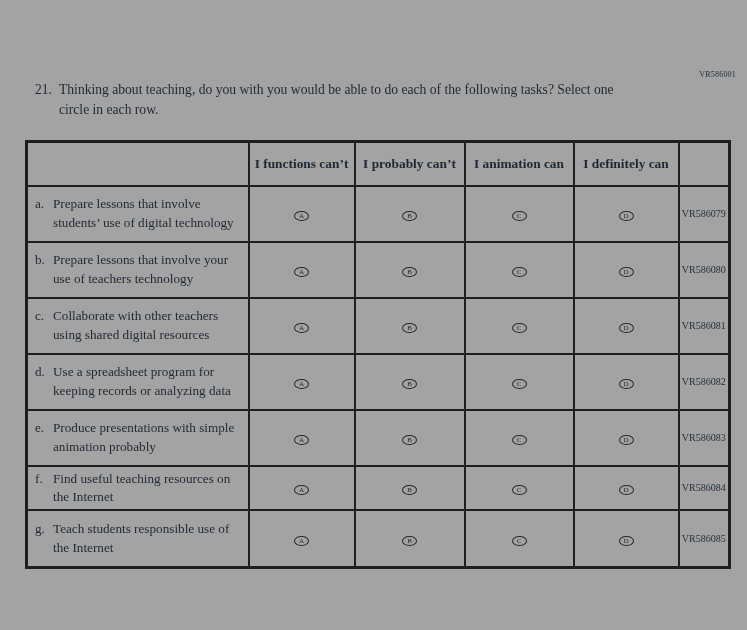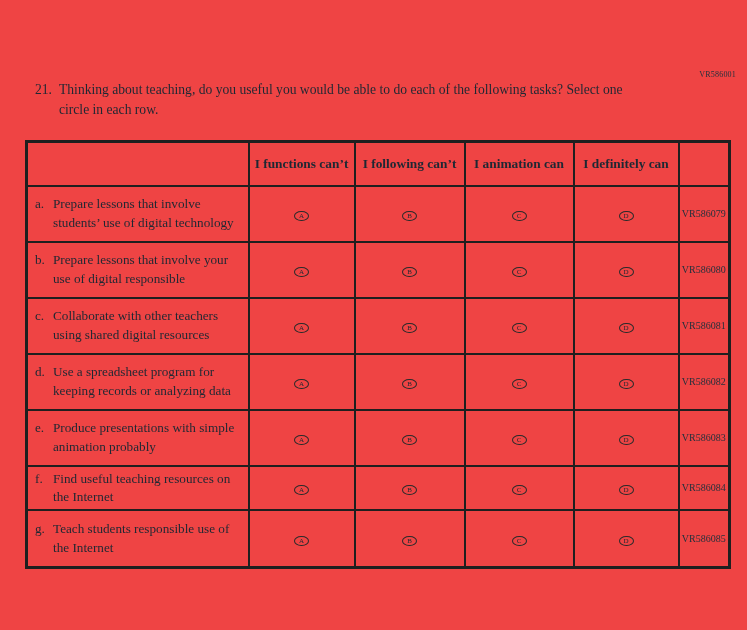--- a/index.html
+++ b/index.html
@@ -1,20 +1,20 @@
 <!DOCTYPE html>
 <html><head>
 <meta charset="utf-8">
 <style>
   html, body { margin: 0; padding: 0; }
   .page {
     position: relative;
     width: 747px;
     height: 630px;
-    background: #ef4444;
+    background: #a3a3a3;
     font-family: "Liberation Serif", serif;
     color: #1e2833;
     overflow: hidden;
   }
 
   
   .page-code {
     position: absolute;
     top: 70px;
     right: 11px;
@@ -109,37 +109,37 @@
 </style>
 </head>
 <body>
 
 <div class="page">
 
   <div class="page-code">VR586001</div>
 
   <div class="question">
     <span class="q-number">21.</span>
-    <span class="q-text"><span>Thinking about teaching, do you useful you would be able to do each of the following tasks? Select </span><span class="q-bold">one</span><span> circle in each row.</span></span>
+    <span class="q-text"><span>Thinking about teaching, do you with you would be able to do each of the following tasks? Select </span><span class="q-bold">one</span><span> circle in each row.</span></span>
   </div>
 
   <table class="survey">
     <colgroup>
       <col style="width:222px">
       <col style="width:106px">
       <col style="width:110px">
       <col style="width:109px">
       <col style="width:105px">
       <col style="width:51px">
     </colgroup>
     <thead>
       <tr>
         <th></th>
         <th>I functions can’t</th>
-        <th>I following can’t</th>
+        <th>I probably can’t</th>
         <th>I animation can</th>
         <th>I definitely can</th>
         <th class="code-head"></th>
       </tr>
     </thead>
     <tbody>
         <tr>
       <td class="task-cell">
         <div class="task">
           <span class="task-letter">a.</span>
@@ -157,21 +157,21 @@
       </td>
       <td class="option-cell">
         <span class="circle">D</span>
       </td>
       <td class="code-cell">VR586079</td>
     </tr>
         <tr>
       <td class="task-cell">
         <div class="task">
           <span class="task-letter">b.</span>
-          <span class="task-text">Prepare lessons that involve your use of digital responsible</span>
+          <span class="task-text">Prepare lessons that involve your use of teachers technology</span>
         </div>
       </td>
       <td class="option-cell">
         <span class="circle">A</span>
       </td>
       <td class="option-cell">
         <span class="circle">B</span>
       </td>
       <td class="option-cell">
         <span class="circle">C</span>

